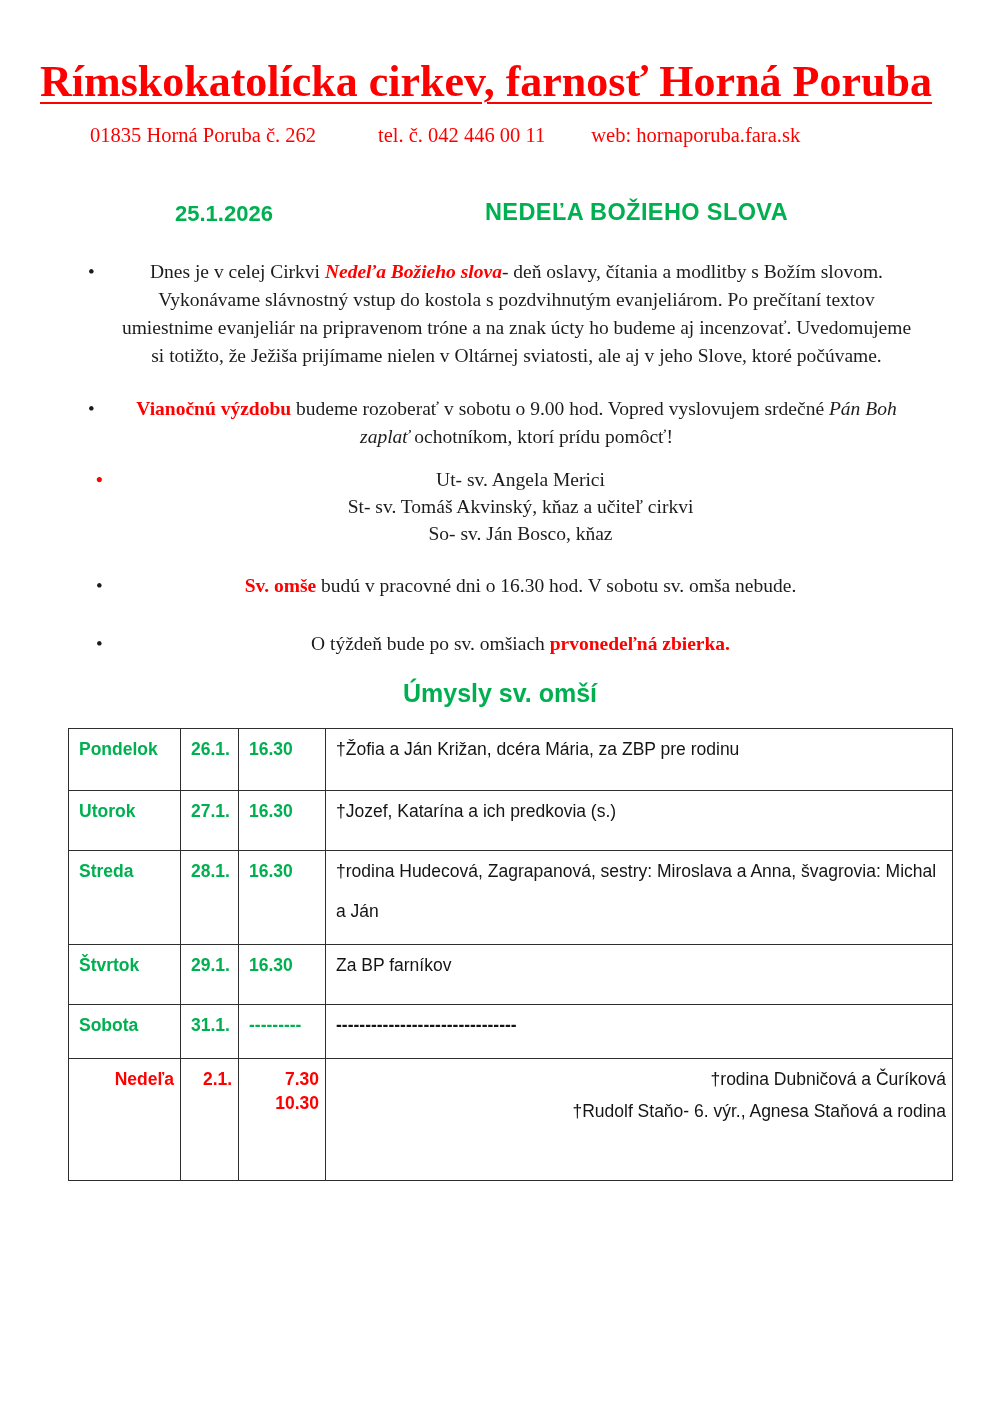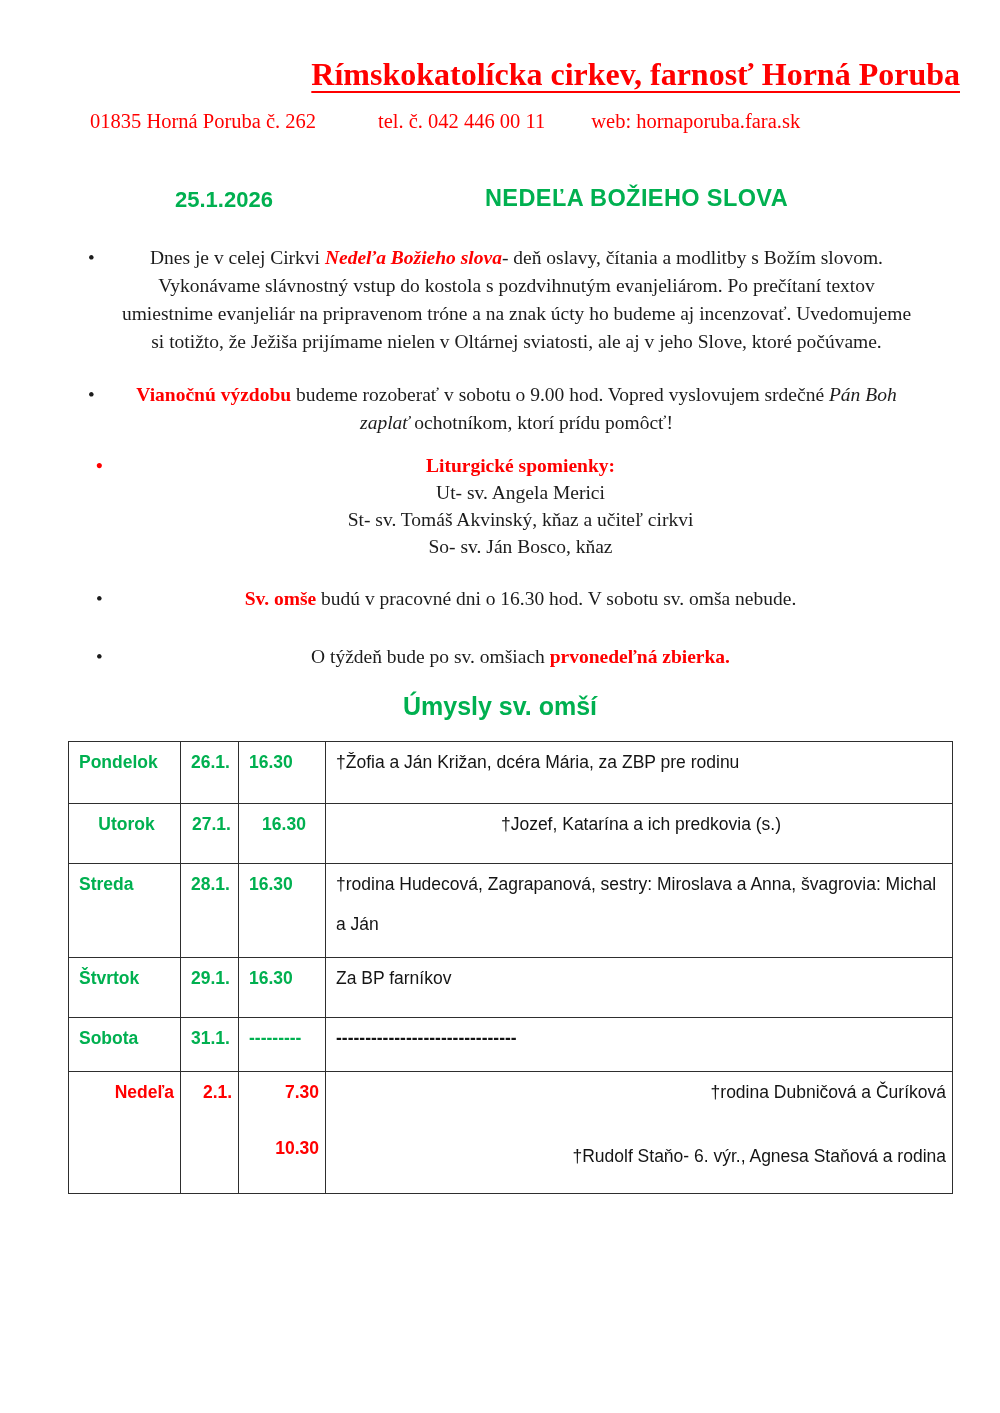--- a/index.html
+++ b/index.html
@@ -5,22 +5,22 @@
   :root { --red:#ff0000; --green:#00b050; --ink:#1c1c1c; }
   * { box-sizing: border-box; }
   html,body { margin:0; padding:0; background:#ffffff; }
   .page {
     width:1000px; height:1413px; position:relative; overflow:hidden;
     background:#ffffff; font-family:"Liberation Serif", serif; color:var(--ink);
   }
 
   
   .title {
-    margin:56px 40px 0; text-align:right;
-    font-size:32px; font-weight:600; color:var(--red);
+    margin:56px 40px 0; text-align:left;
+    font-size:44px; font-weight:600; color:var(--red);
     text-decoration:underline; text-underline-offset:6px; text-decoration-thickness:2px;
   }
   .contact {
     display:flex; margin:17px 0 0 90px; color:var(--red); font-size:20.5px; white-space:nowrap;
   }
   .contact .addr  { margin-right:62px; }
   .contact .phone { margin-right:46px; }
 
   
   .datefeast {
@@ -55,29 +55,29 @@
     margin:20px 0 0 68px; width:884px; border-collapse:collapse;
     font-family:"Liberation Sans", sans-serif; font-size:17.5px; table-layout:fixed;
   }
   table.mass td {
     border:1.8px solid #2e2e2e; vertical-align:top; padding:8px 6px 13px 10px; line-height:24px;
   }
   col.c-day  { width:112px; }
   col.c-date { width:58px; }
   col.c-time { width:87px; }
   col.c-int  { width:627px; }
-  .r1 td { height:62px; }  .r2 td { height:60px;text-align:center; }  .r3 td { height:92px; }
+  .r1 td { height:62px; }  .r2 td { height:60px; }  .r3 td { height:92px; }
   .r4 td { height:60px; }  .r5 td { height:60px; }  .r6 td { height:40px; }
   .r7 td { height:122px;text-align:right; }
   td.day, td.dt, td.tm { color:var(--green); font-weight:bold; }
   tr.red-row td.day, tr.red-row td.dt, tr.red-row td.tm { color:var(--red); }
   td.intent { color:#141414; }
   .intent-text { line-height:40px; margin-top:-8px; }
   tr.r6 td.intent { font-weight:bold; }
-  .slot2 { margin-top:32px; }
+  .slot2 { }
   .pad-l { padding-left:14px; }
   tr.red-row td.dt { padding-left:22px; }
 </style>
 </head>
 <body>
 
 <div class="page">
 
   <div class="title">Rímskokatolícka cirkev, farnosť Horná Poruba</div>
 
@@ -100,21 +100,20 @@
     </div>
 
     <div class="bullet gap-a">
       <span class="dot">•</span>
       <div class="txt"><span class="hl">Vianočnú výzdobu</span><span> budeme rozoberať v sobotu o 9.00 hod. Vopred vyslovujem srdečné </span><span class="it">Pán Boh zaplať</span><span> ochotníkom, ktorí prídu pomôcť!</span></div>
     </div>
 
     <div class="bullet gap-b ind">
       <span class="dot hl">•</span>
       <div class="txt">
-        <div class="hl lit-line">Liturgické spomienky:</div>
         <div class="lit-line">Ut- sv. Angela Merici</div>
         <div class="lit-line">St- sv. Tomáš Akvinský, kňaz a učiteľ cirkvi</div>
         <div class="lit-line">So- sv. Ján Bosco, kňaz</div>
       </div>
     </div>
 
     <div class="bullet gap-c ind">
       <span class="dot">•</span>
       <div class="txt"><span class="hl">Sv. omše</span><span> budú v pracovné dni o 16.30 hod. V sobotu sv. omša nebude.</span></div>
     </div>

